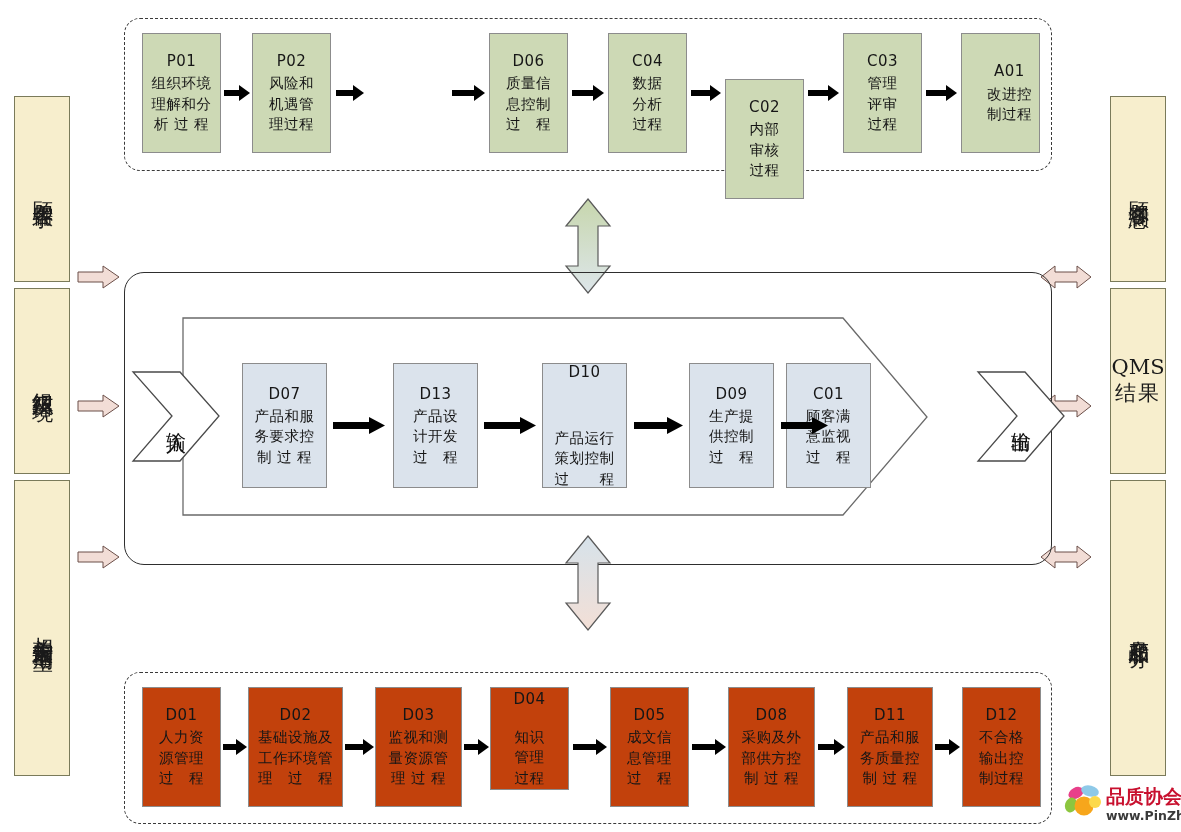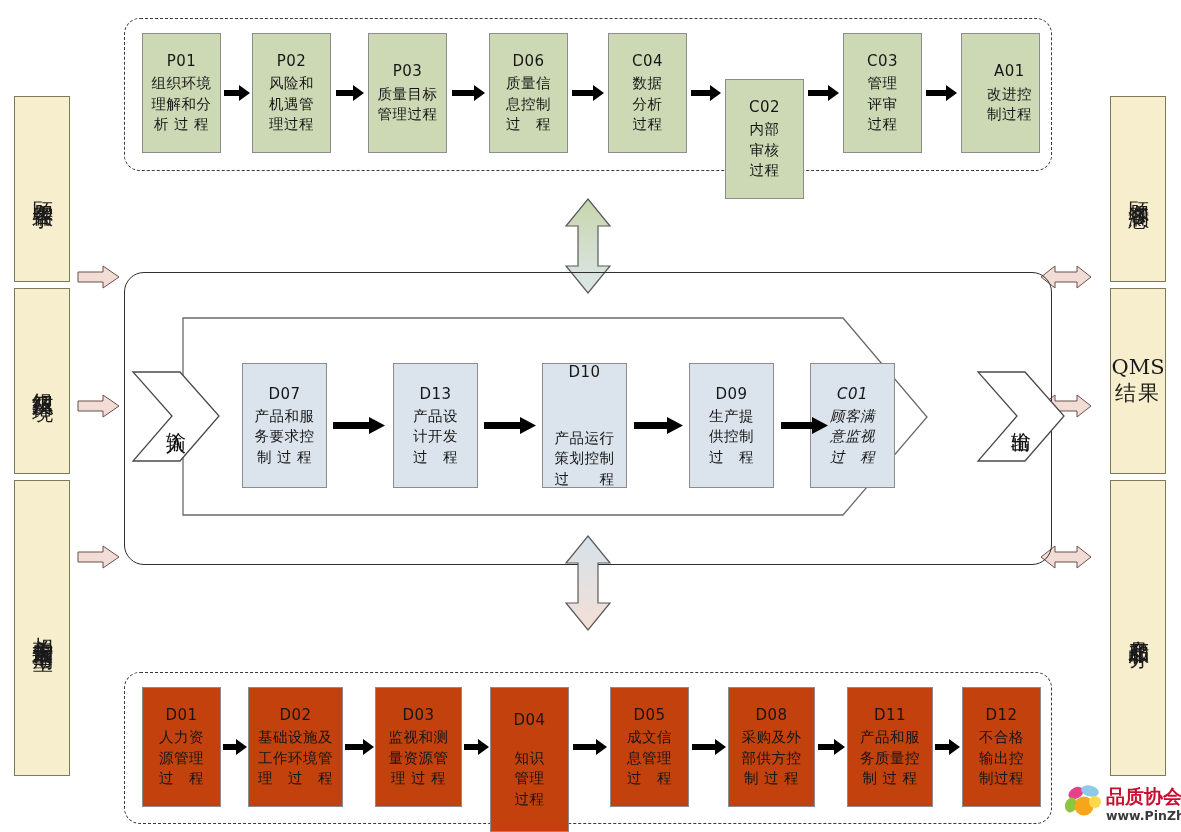--- a/index.html
+++ b/index.html
@@ -131,25 +131,20 @@
     <div class="cn">组织环境
 理解和分
 析 过 程</div>
   </div>
   <div class="abs pbox green" style="left:252px;top:33px;width:79px;height:120px;">
     <div class="code">P02</div>
     <div class="cn">风险和
 机遇管
 理过程</div>
   </div>
-  <div class="abs pbox green" style="left:368px;top:33px;width:79px;height:120px;">
-    <div class="code">P03</div>
-    <div class="cn">质量目标
-管理过程</div>
-  </div>
   <div class="abs pbox green" style="left:489px;top:33px;width:79px;height:120px;">
     <div class="code">D06</div>
     <div class="cn">质量信
 息控制
 过　程</div>
   </div>
   <div class="abs pbox green" style="left:608px;top:33px;width:79px;height:120px;">
     <div class="code">C04</div>
     <div class="cn">数据
 分析
@@ -264,21 +259,21 @@
     <div class="cn">产品运行
 策划控制
 过　　程</div>
   </div>
   <div class="abs pbox blue" style="left:689px;top:363px;width:85px;height:125px;">
     <div class="code">D09</div>
     <div class="cn">生产提
 供控制
 过　程</div>
   </div>
-  <div class="abs pbox blue" style="left:810px;top:363px;width:85px;height:125px;font-style:italic;">
+  <div class="abs pbox blue" style="left:786px;top:363px;width:85px;height:125px;">
     <div class="code">C01</div>
     <div class="cn">顾客满
 意监视
 过　程</div>
   </div>
 
   <div class="abs flowarrow" style="left:333px;top:417px;width:52px;height:17px;">
     <svg width="52" height="17" viewBox="0 0 52 17">
         <polygon points="0,5 36,5 36,0 52,8.5 36,17 36,12 0,12" fill="#000"></polygon>
       </svg>
@@ -324,21 +319,21 @@
     <div class="cn">基础设施及
 工作环境管
 理　过　程</div>
   </div>
   <div class="abs pbox pink" style="left:375px;top:687px;width:87px;height:120px;">
     <div class="code">D03</div>
     <div class="cn">监视和测
 量资源管
 理 过 程</div>
   </div>
-  <div class="abs pbox pink" style="left:490px;top:687px;width:79px;height:145px;gap:16px;">
+  <div class="abs pbox pink" style="left:490px;top:687px;width:79px;height:103px;gap:16px;">
     <div class="code">D04</div>
     <div class="cn">知识
 管理
 过程</div>
   </div>
   <div class="abs pbox pink" style="left:610px;top:687px;width:79px;height:120px;">
     <div class="code">D05</div>
     <div class="cn">成文信
 息管理
 过　程</div>

